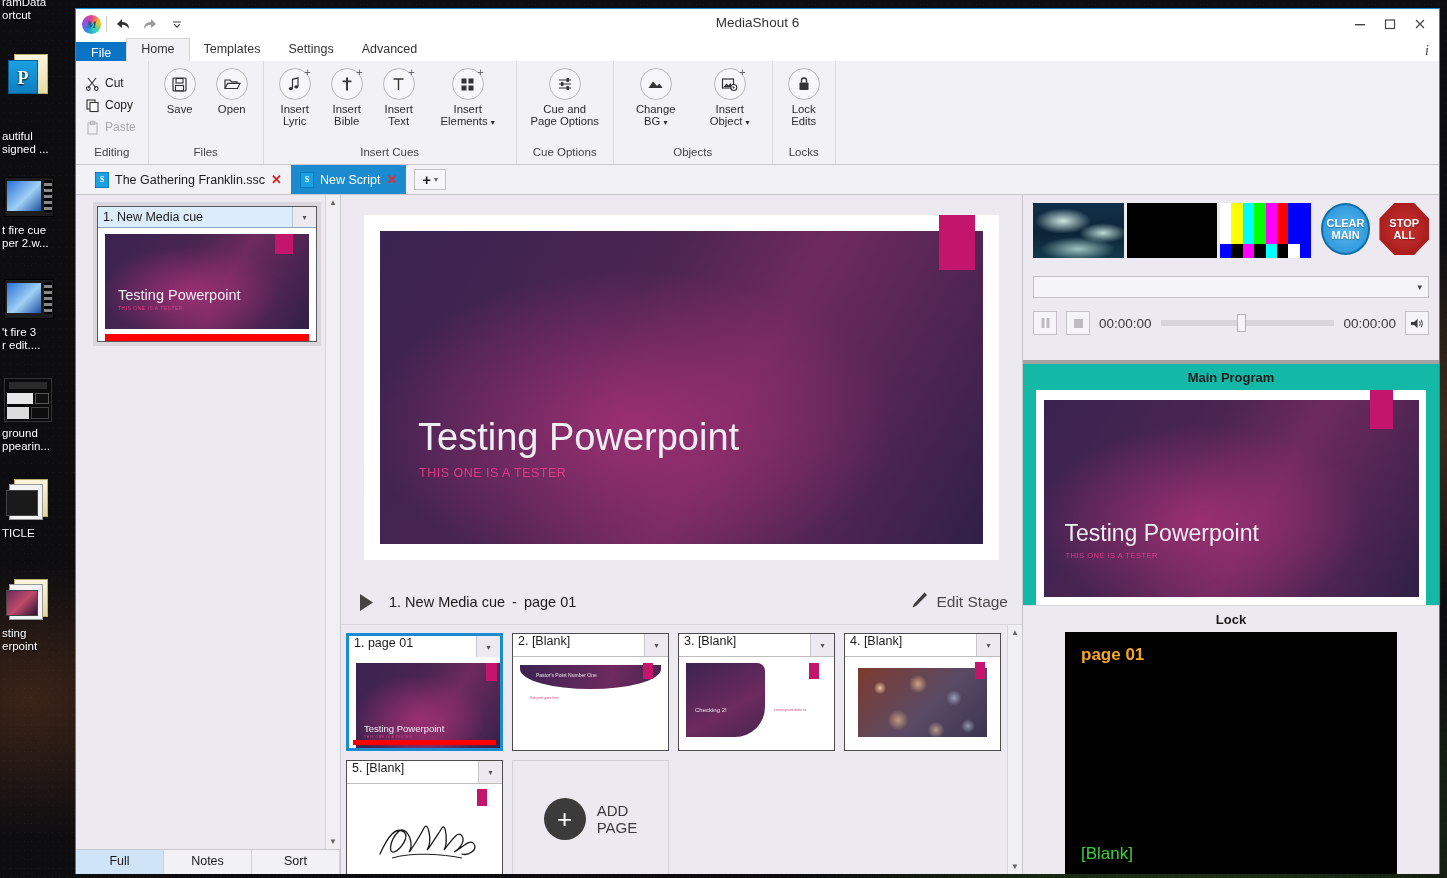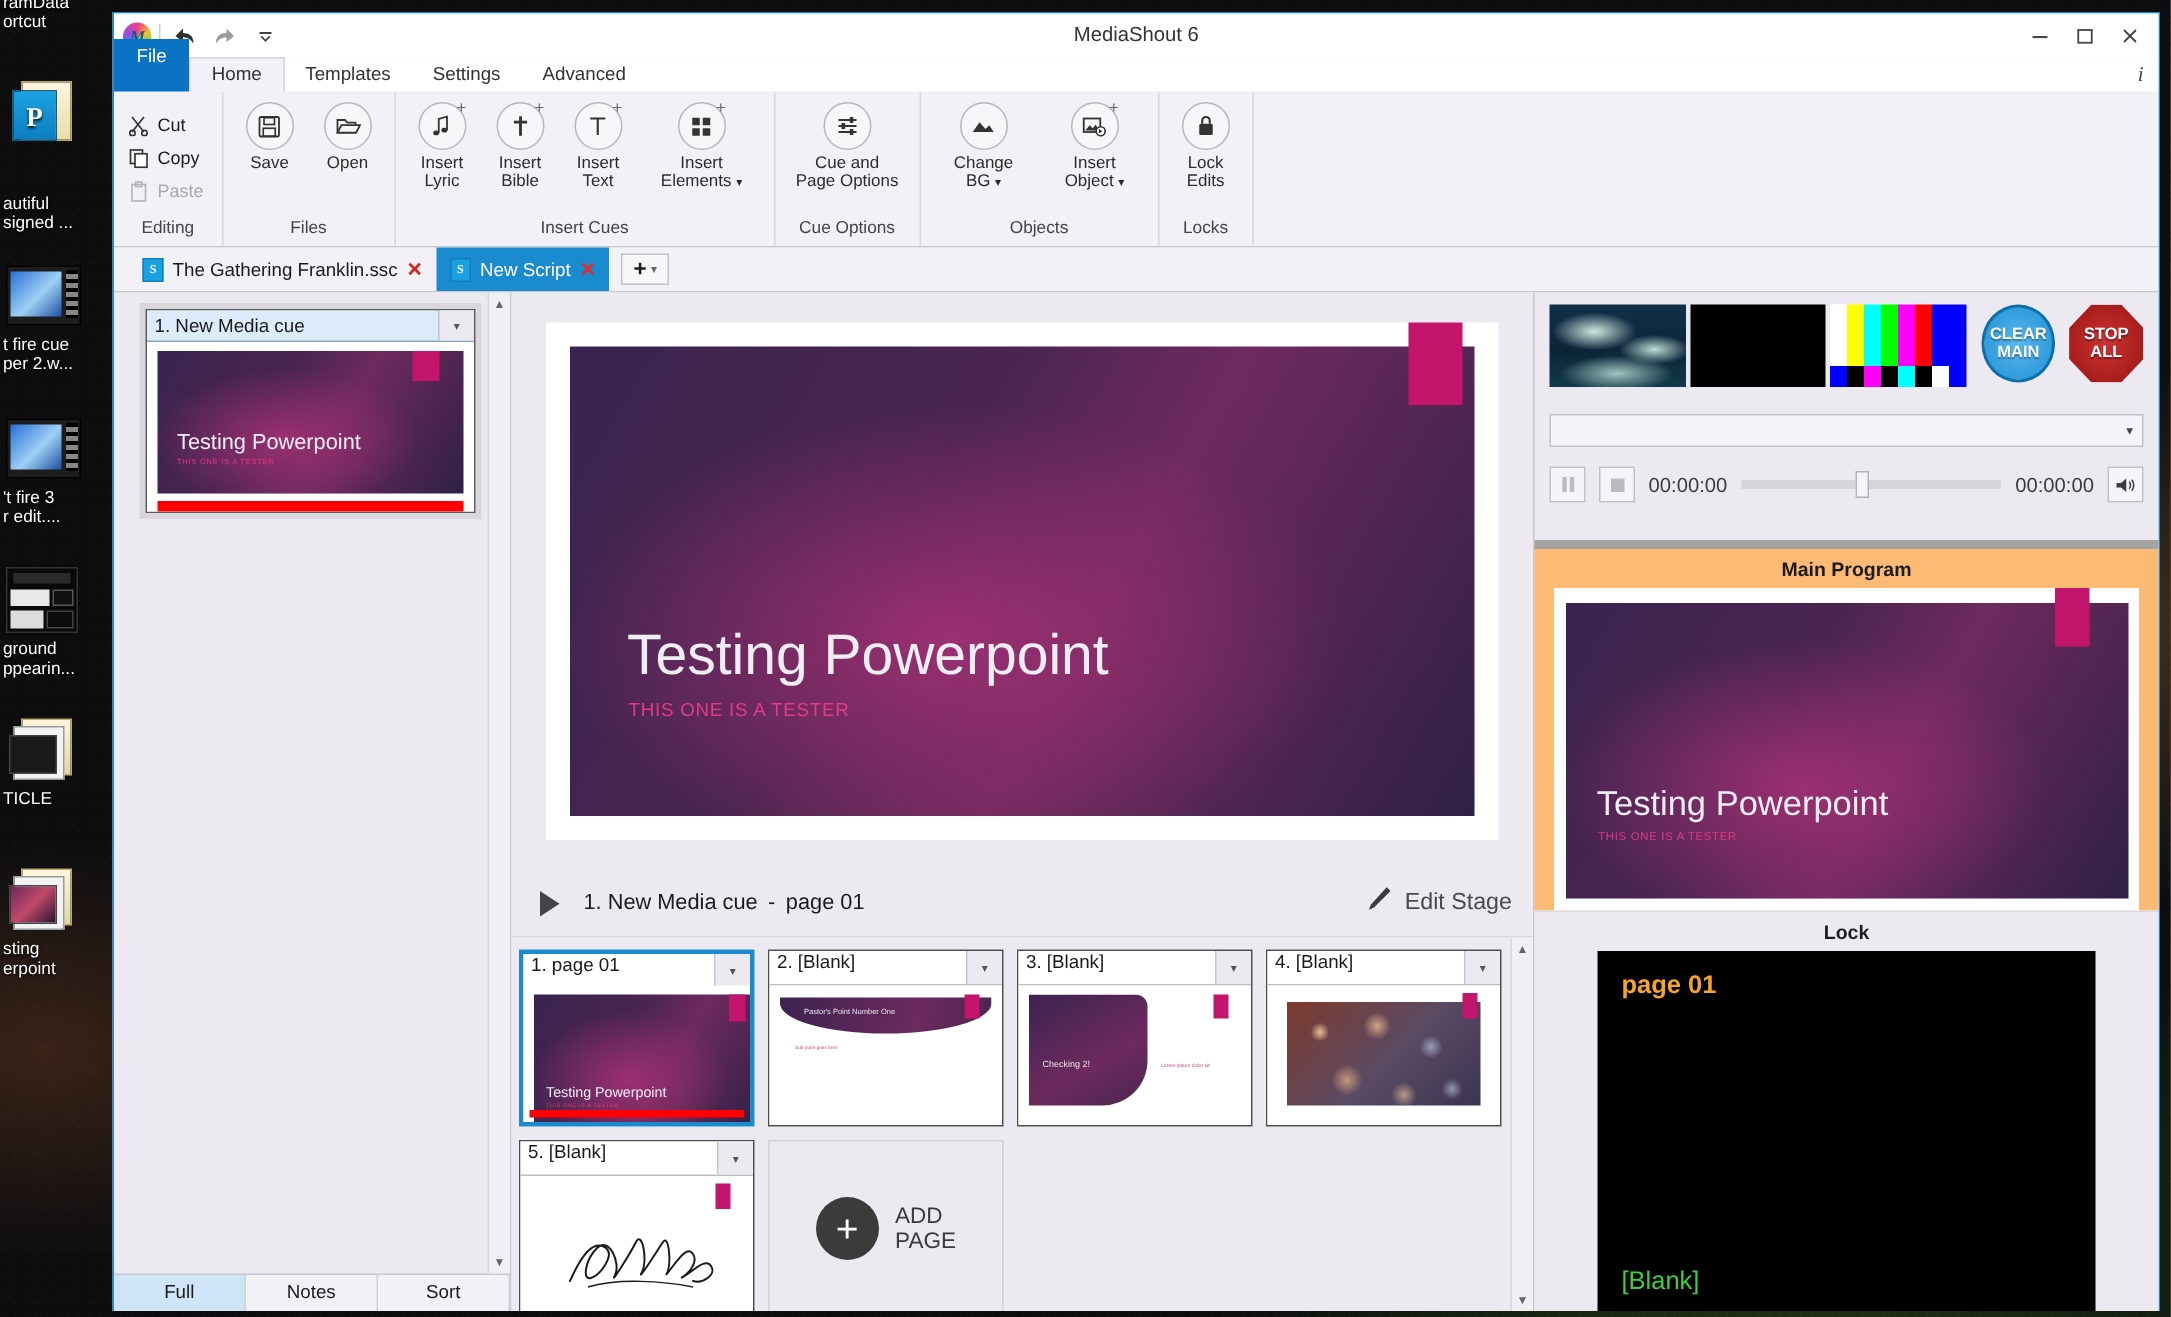--- a/index.html
+++ b/index.html
@@ -79,21 +79,21 @@
   .qat-btn { width:22px;height:22px;display:flex;align-items:center;justify-content:center; cursor:pointer;}
   #titlebar .title { position:absolute; left:0; right:0; top:6px; text-align:center;
                      font-size:13.5px; color:#333; }
   #titlebar .wbtns { position:absolute; right:4px; top:4px; display:flex; gap:0; }
   .wbtn { width:30px;height:22px; display:flex;align-items:center;justify-content:center;
           color:#555; font-size:12px; cursor:pointer; }
 
   
   #ribbon-tabs { height:22px; background:#fff; display:flex; align-items:flex-end; position:relative; flex:0 0 auto;}
   .rtab { padding:3px 14px 4px; font-size:12.5px; color:#333; cursor:pointer; line-height:15px;}
-  .rtab.file { background:#0a73c4; color:#fff; padding:4px 15px 16px; }
+  .rtab.file { background:#0a73c4; color:#fff; padding:4px 15px 0; }
   .rtab.active { background:#f2f1f5; border:1px solid #d6d4da; border-bottom:none; }
   #ribbon-tabs .info { position:absolute; right:10px; bottom:2px; font-style:italic;
                        font-family:"Liberation Serif", serif; font-size:14px; color:#444; cursor:pointer;}
 
   
   #ribbon { height:104px; background:#f2f1f5; border-bottom:1px solid #c9c7cd; display:flex; flex:0 0 auto;}
   .rgroup { display:flex; flex-direction:column; height:100%; border-right:1px solid #dad8de; }
   .rgroup .items { flex:1; display:flex; align-items:flex-start; padding:5px 6px 0; gap:2px; }
   .rgroup .gname { height:20px; text-align:center; font-size:11.5px; color:#444; line-height:16px; }
   .rbtn { width:50px; display:flex; flex-direction:column; align-items:center; cursor:pointer;
@@ -226,21 +226,21 @@
   .transport { margin-top:13px; display:flex; align-items:center; gap:9px; }
   .tbtn { width:24px;height:24px;border:1px solid #c3c1c7;background:#f5f4f8;
           display:flex;align-items:center;justify-content:center; cursor:pointer;}
   .tcode { font-size:13.5px; color:#3a3a3a; }
   .tslider { flex:1; height:6px; background:#d7d5db; position:relative; cursor:pointer;}
   .tslider .knob { position:absolute; left:44%; top:-6px; width:9px; height:18px;
                    background:#f5f4f8; border:1px solid #b5b3b9; }
 
   .panel-title { text-align:center; font-size:13px; font-weight:bold; color:#1c1c1c;
                  padding:6px 0 5px; }
-  #mainprog { background:#fdba74; border-top:6px solid #a3a3a3; }
+  #mainprog { background:#14b8a6; border-top:4px solid #a3a3a3; }
   #mainprog .screen { margin:0 13px; background:#fff; padding:10px 0 8px; position:relative;}
   #mainprog .inner { width:375px; height:197px; margin:0 auto; position:relative;}
   #stagesec { flex:1; background:#eceaf0; border-top:1px solid #d9d7dd; display:flex; flex-direction:column;}
   #stagescreen { margin:0 auto; width:332px; flex:1; background:#000; position:relative; }
   #stagescreen .s1 { position:absolute; left:16px; top:13px; color:#f5a623; font-size:17px; font-weight:bold;}
   #stagescreen .s2 { position:absolute; left:16px; bottom:10px; color:#3bd13b; font-size:17px; }
 </style>
 </head>
 <body>
 

